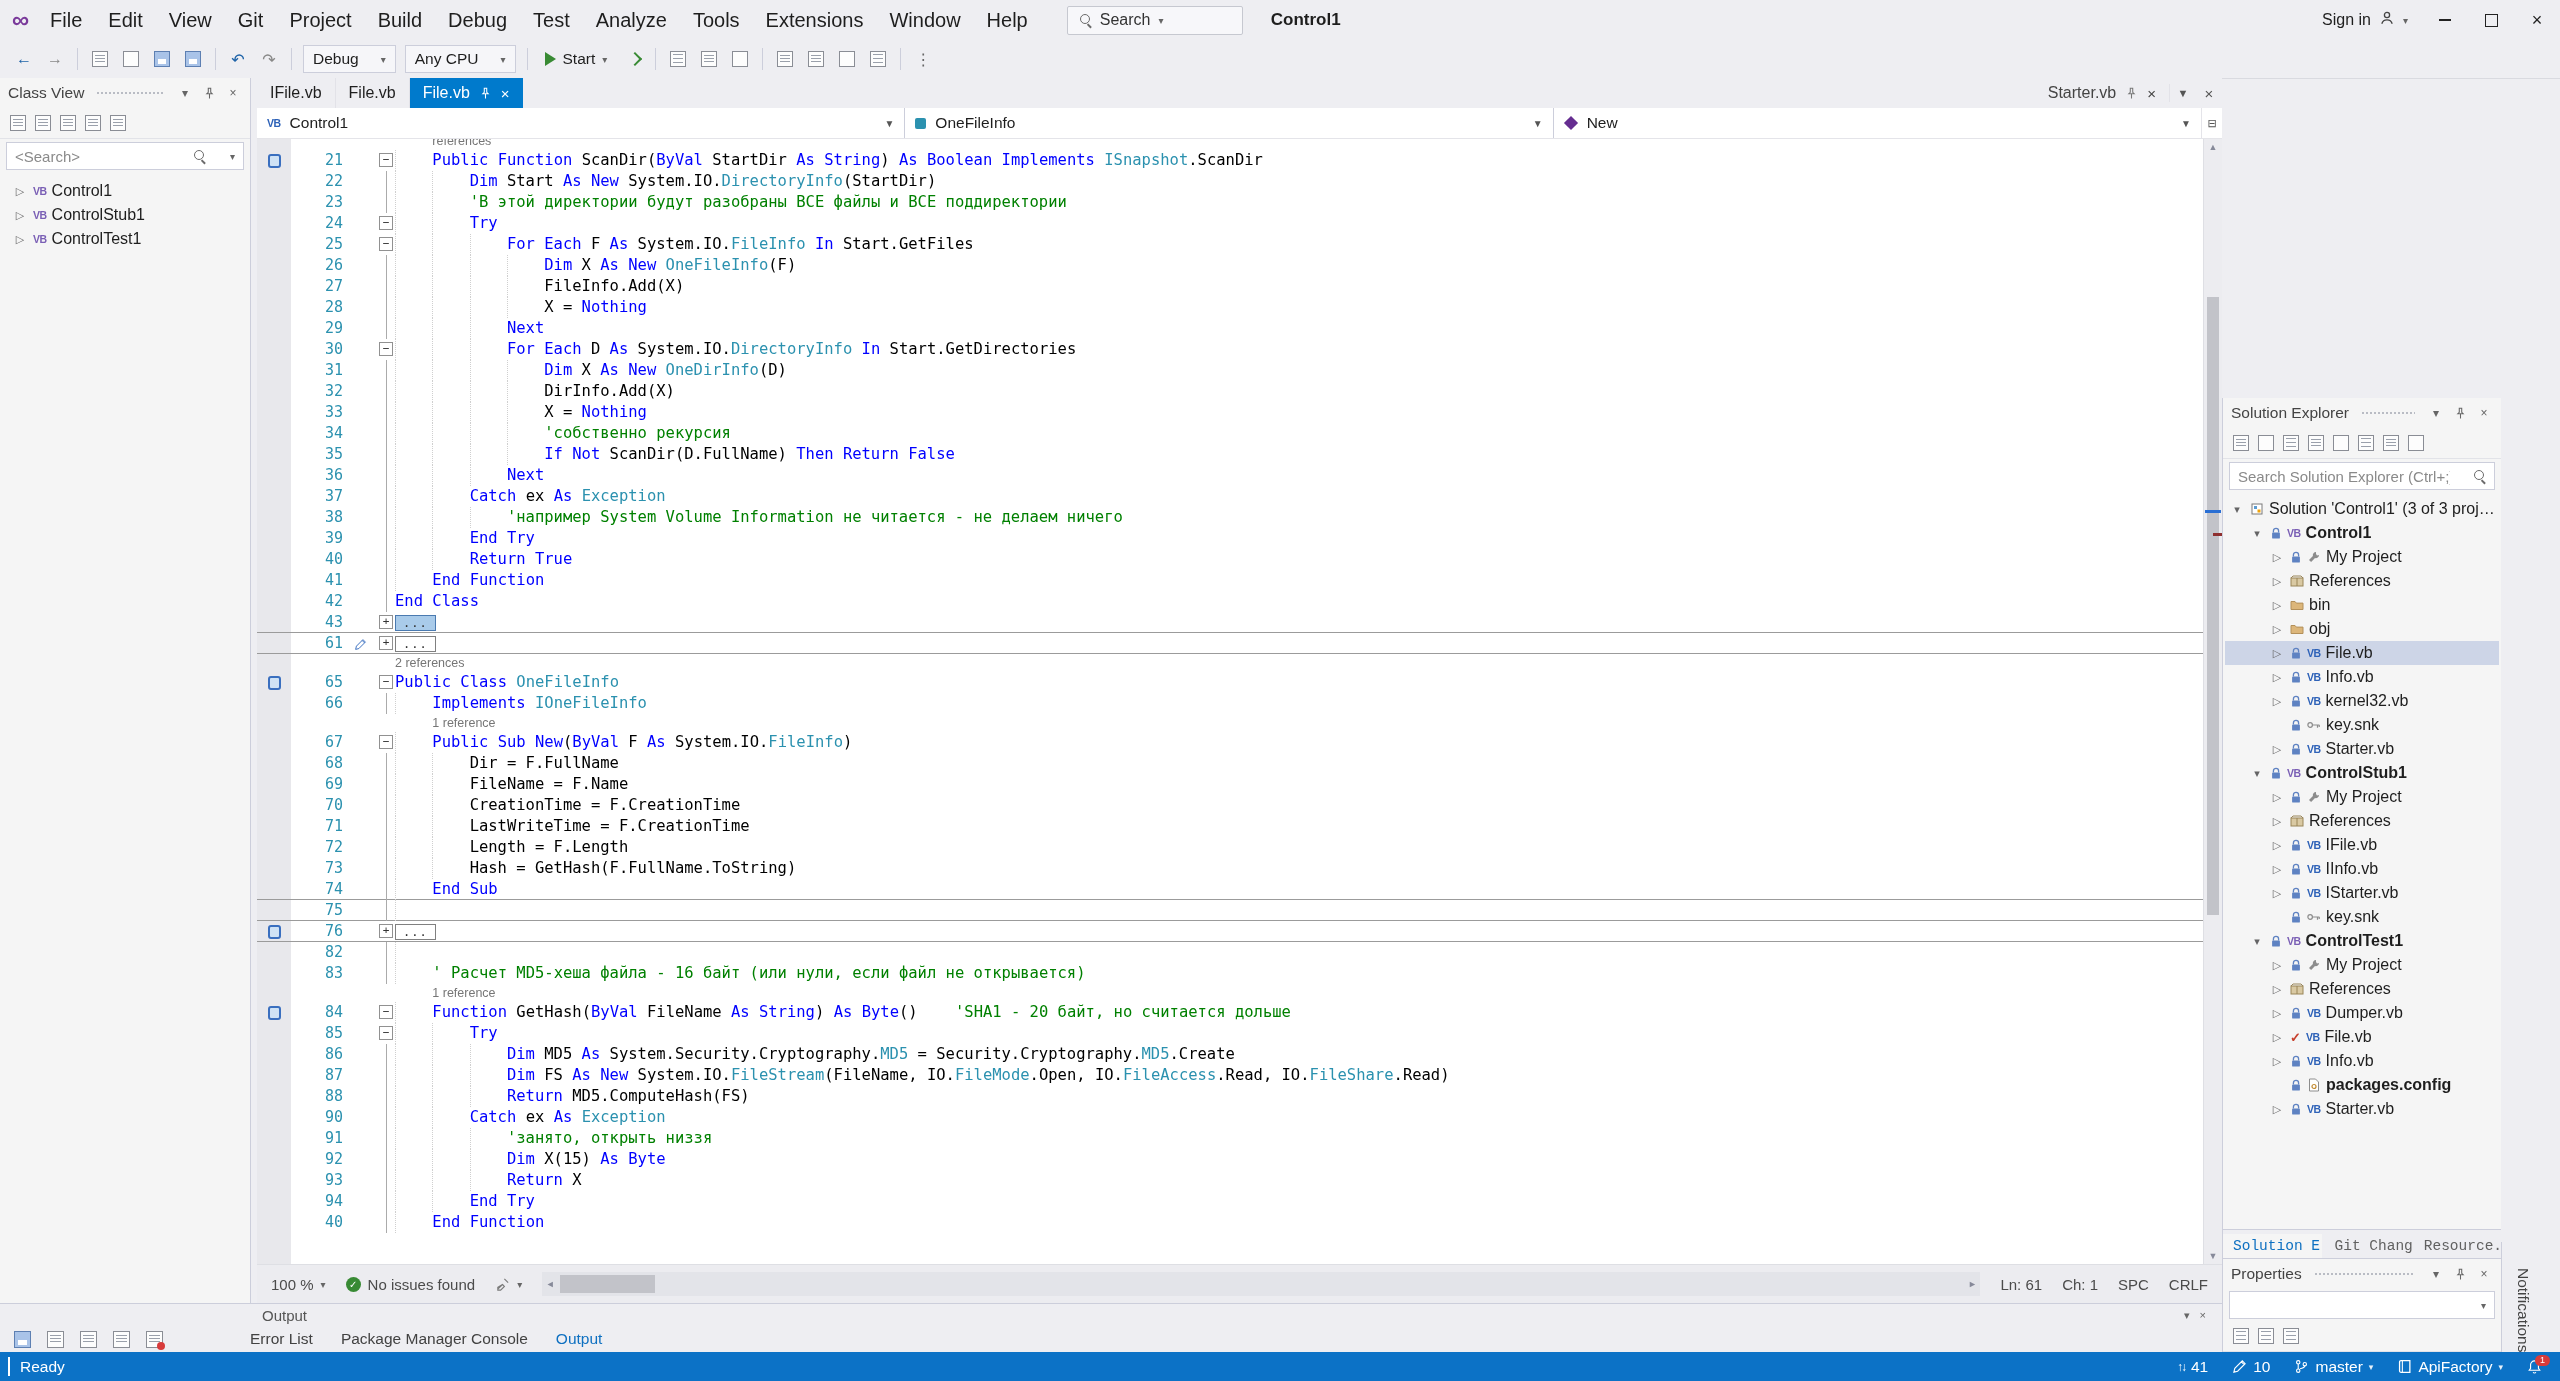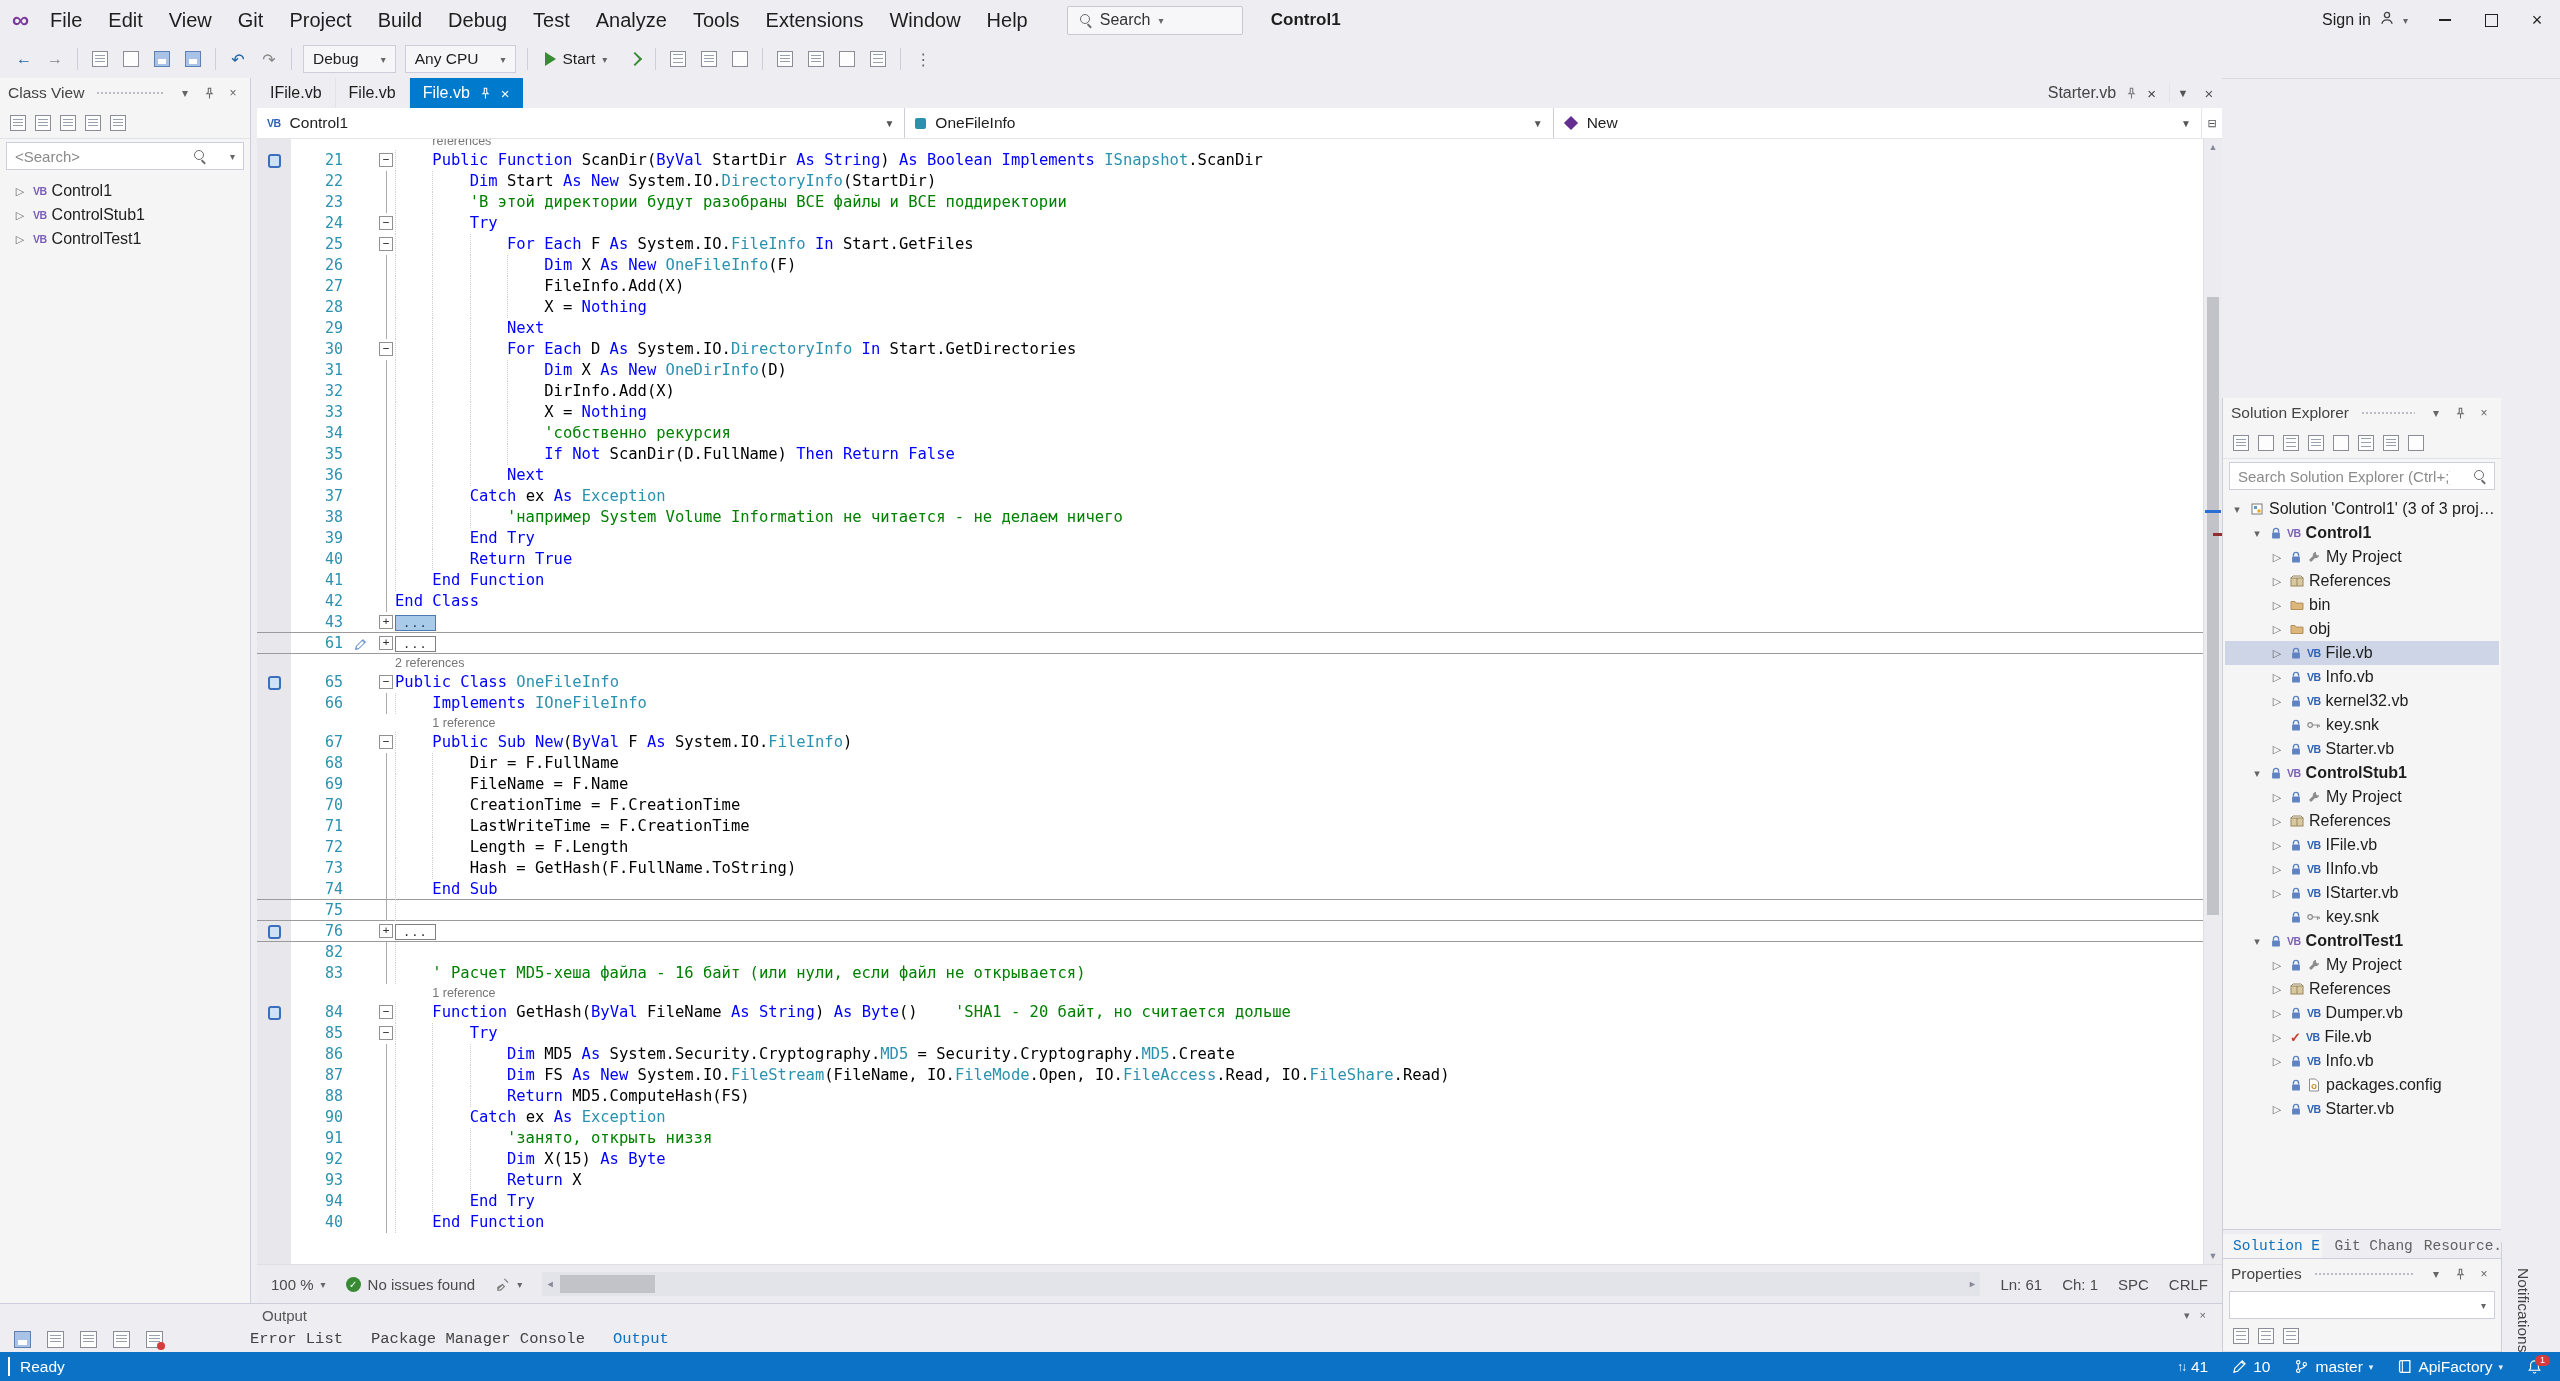--- a/index.html
+++ b/index.html
@@ -126,21 +126,21 @@
   
   #bottom-band{height:22px;background:#EEEEF2;border-top:1px solid #CCCEDB;display:flex;align-items:center;
     font-size:15px;color:#555;}
   #bottom-band .ttl{margin-left:262px;}
   #bottom-band .bico{margin-left:auto;display:flex;gap:10px;padding-right:16px;color:#666;font-size:11px;}
   #bottom-tabs{height:26px;display:flex;align-items:center;background:#EEEEF2;font-size:15.5px;}
   #bt-icons{display:flex;gap:16px;padding:0 14px;width:236px;box-sizing:border-box;}
   #bt-icons .gicon{width:17px;height:17px;}
   .reddot{position:relative;}
   .reddot::before{content:'';position:absolute;right:-3px;bottom:-3px;width:8px;height:8px;border-radius:50%;background:#d83b3b;}
-  .ptab{padding:0 14px;color:#424242;font-family:Liberation Mono, monospace;}
+  .ptab{padding:0 14px;color:#424242;}
   .ptab.active{color:#0E70C1;}
   
   #right-cluster{flex:1;display:flex;align-items:flex-end;}
   #right-panel{width:278px;flex:0 0 278px;border-left:1px solid #CCCEDB;display:flex;flex-direction:column;background:#F5F5F5;}
   #solexp{height:860px;display:flex;flex-direction:column;}
   #se-tree{flex:1;overflow:hidden;padding:4px 2px;}
   #se-tabs{height:28px;display:flex;align-items:flex-end;gap:2px;border-top:1px solid #CCCEDB;background:#EEEEF2;font-size:14.5px;}
   .setab{padding:4px 10px;color:#616161;white-space:nowrap;overflow:hidden;font-family:Liberation Mono, monospace;}
   .setab.active{color:#0E70C1;background:#F5F5F5;}
   #props{flex:1;display:flex;flex-direction:column;border-top:1px solid #CCCEDB;}
@@ -1157,21 +1157,21 @@
               <span class="tw-arrow">▷</span>
               <span class="ic12">
                 <svg viewBox="0 0 12 14">
                   <path d="M3.2 6V4.2a2.8 2.8 0 0 1 5.6 0V6" stroke="#5e82c2" stroke-width="1.4" fill="none"></path>
                   <rect x="1.8" y="6" width="8.4" height="6.5" rx="1" fill="#5e82c2"></rect>
                 </svg>
               </span>
               <span class="vbmark">VB</span>
               <span class="lab">Info.vb</span>
             </div>
-            <div class="trow" style="padding-left: 44px;">
+            <div class="trow" style="padding-left: 44px; font-weight: bold;">
               <span class="tw-arrow"></span>
               <span class="ic12">
                 <svg viewBox="0 0 12 14">
                   <path d="M3.2 6V4.2a2.8 2.8 0 0 1 5.6 0V6" stroke="#5e82c2" stroke-width="1.4" fill="none"></path>
                   <rect x="1.8" y="6" width="8.4" height="6.5" rx="1" fill="#5e82c2"></rect>
                 </svg>
               </span>
               <span class="ic14">
                 <svg viewBox="0 0 12 14" width="12" height="14">
                   <path d="M1.5 1h6l3 3v9h-9z" fill="#fff" stroke="#8d8d8d"></path>

